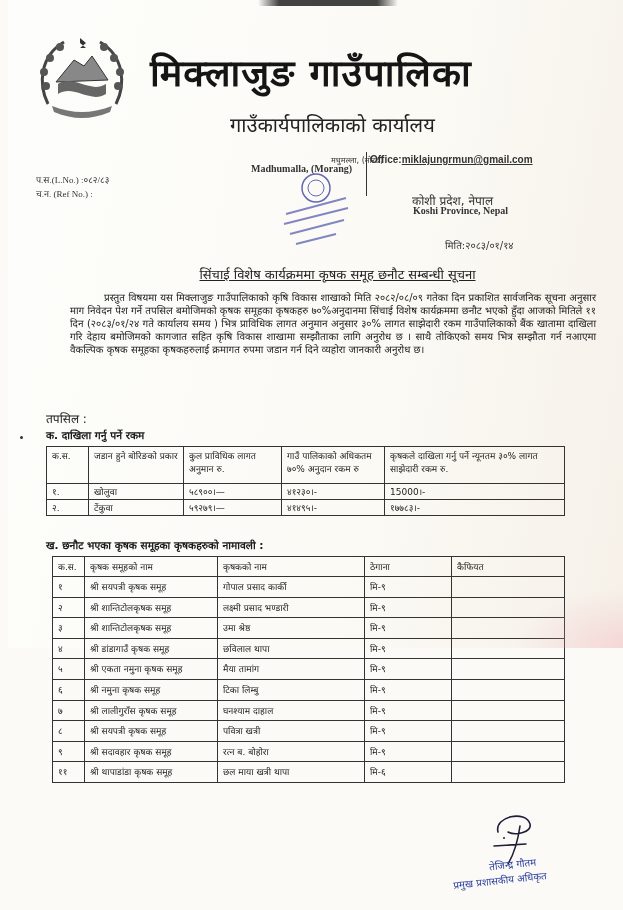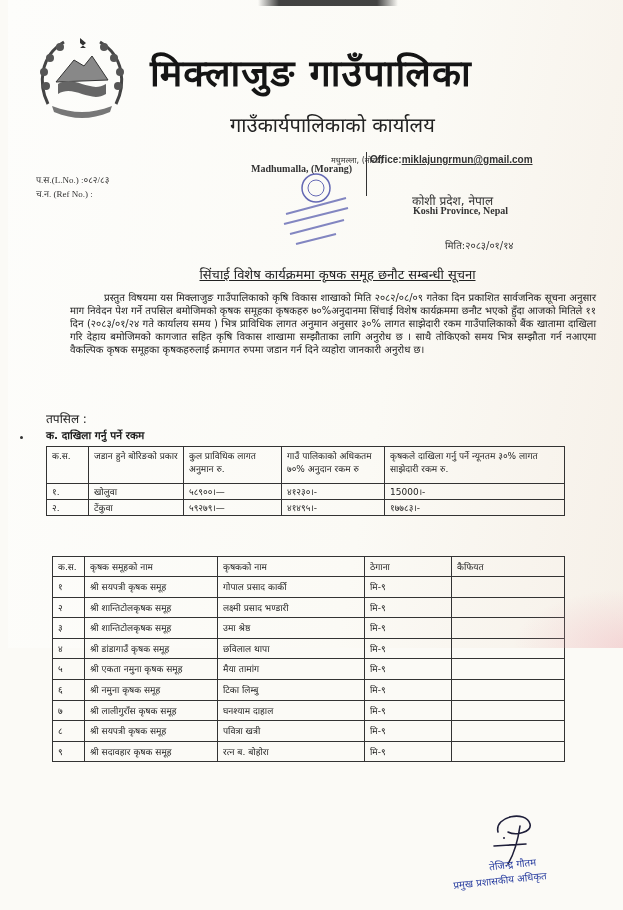--- a/index.html
+++ b/index.html
@@ -181,20 +181,21 @@
       <tr>
         <td>२.</td>
         <td>टेंकुवा</td>
         <td>५९२७९।—</td>
         <td>४१४९५।-</td>
         <td>१७७८३।-</td>
       </tr>
     </tbody>
   </table>
 
+  <div class="heading-kha">ख. छनौट भएका कृषक समूहका कृषकहरुको नामावली :</div>
 
   <table class="t2">
     <colgroup>
       <col style="width:32px">
         <col style="width:133px">
         <col style="width:147px">
         <col style="width:87px">
         <col>
     </colgroup>
     <thead>
@@ -263,20 +264,27 @@
           <td>मि-९</td>
           <td></td>
         </tr>
         <tr>
           <td>९</td>
           <td>श्री सदावहार कृषक समूह</td>
           <td>रत्न ब. बोहोरा</td>
           <td>मि-९</td>
           <td></td>
         </tr>
+        <tr>
+          <td>११</td>
+          <td>श्री थापाडांडा कृषक समूह</td>
+          <td>छल माया खत्री थापा</td>
+          <td>मि-६</td>
+          <td></td>
+        </tr>
       </tbody>
   </table>
 
   <svg class="signature" viewBox="0 0 60 55">
     <path d="M12 22 C8 6, 40 0, 44 14 C46 22, 30 26, 22 22 M8 36 L40 34 M34 16 C32 30, 28 44, 22 54" fill="none" stroke="#1f1f3a" stroke-width="1.6" stroke-linecap="round"></path>
     <circle cx="18" cy="28" r="1" fill="#1f1f3a"></circle>
   </svg>
   <div class="sig-name">तेजिन्द्र गौतम</div>
   <div class="sig-title">प्रमुख प्रशासकीय अधिकृत</div>
   <div class="pink-corner"></div>

